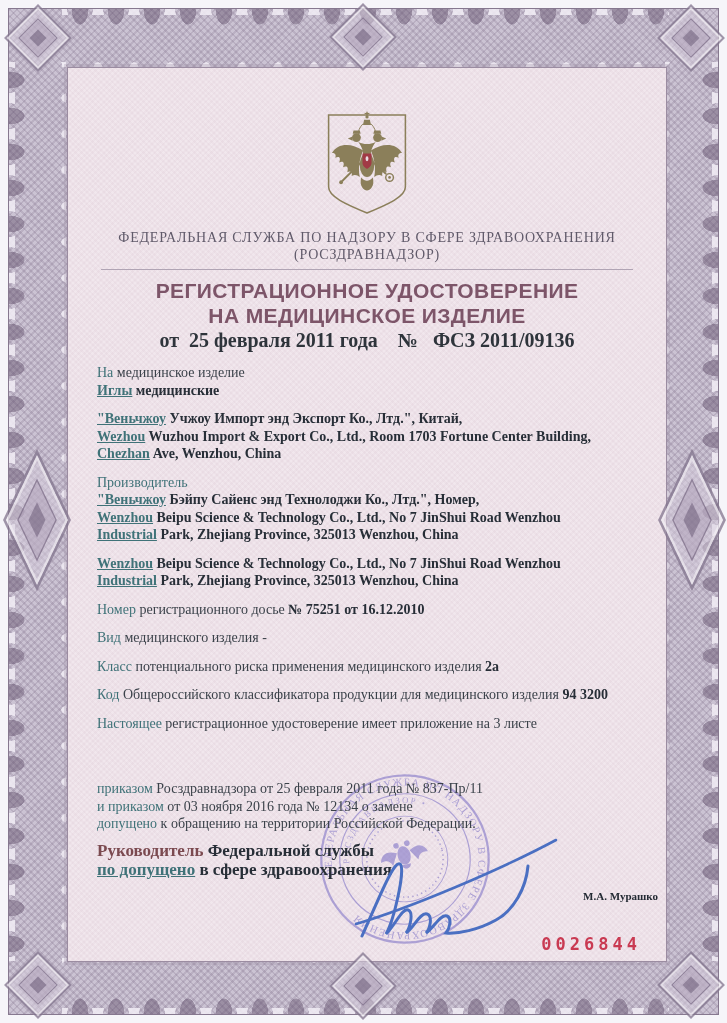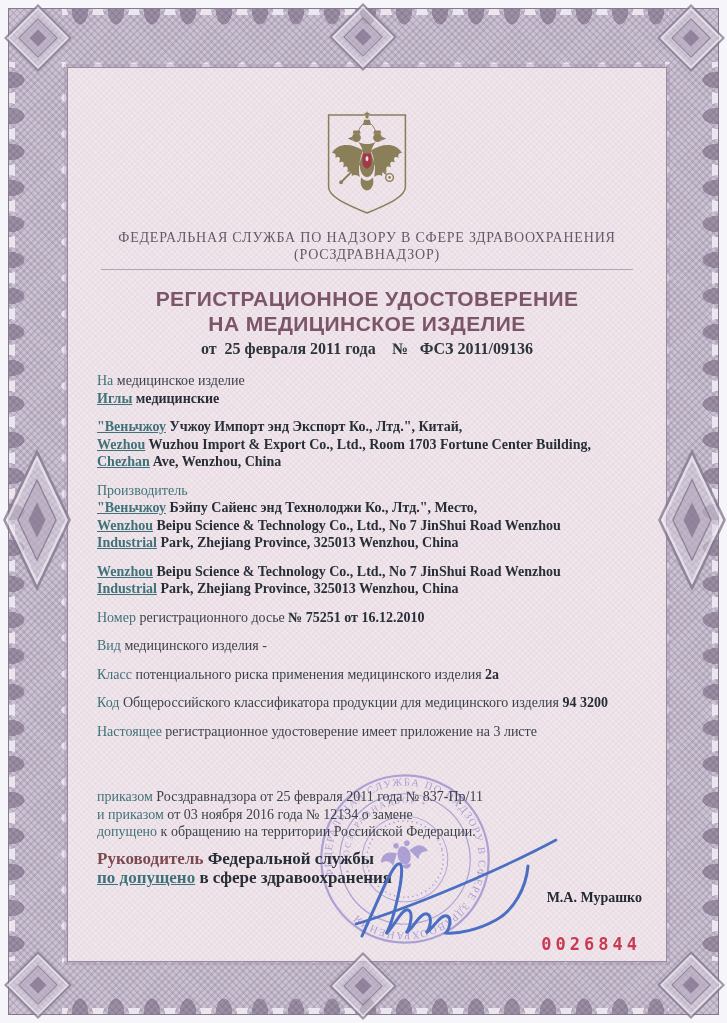--- a/index.html
+++ b/index.html
@@ -48,23 +48,23 @@
     background-image:
       repeating-linear-gradient(45deg, rgba(186,150,170,.07) 0 2px, transparent 2px 4px),
       repeating-linear-gradient(-45deg, rgba(186,150,170,.07) 0 2px, transparent 2px 4px);
     border:1px solid #9b8ca1;box-shadow:0 0 0 3px rgba(155,140,161,.28);}
 
   .flow{position:relative;z-index:4;}
   .gerb{width:96px;height:108px;margin:42px auto 0;display:block;}
   .authority{margin-top:11px;text-align:center;font-size:14px;line-height:17px;
     letter-spacing:.8px;color:var(--authority_gray,#605a6a);}
   .rule{margin:6px auto 0;width:532px;height:1px;background:#b0a4b4;}
-  .cert-title{margin-top:16px;text-align:center;font-family:"Liberation Sans",sans-serif;
+  .cert-title{margin-top:8px;text-align:center;font-family:"Liberation Sans",sans-serif;
     font-weight:bold;font-size:21px;line-height:25px;letter-spacing:.4px;color:var(--title_heading,#7d5569);}
-  .dateline{margin-top:2px;text-align:center;font-weight:bold;font-size:16px;line-height:21px;
+  .dateline{margin-top:2px;text-align:center;font-weight:bold;font-size:20px;line-height:21px;
     color:#2e343b;white-space:pre;}
 
   .bodytext{margin-top:13px;padding:0 34px 0 29px;font-size:14px;line-height:17.5px;color:var(--text_plain,#3b424a);}
   .para{margin:0 0 11px 0;}
   .line{white-space:nowrap;}
   .seg-p{color:var(--text_plain,#3b424a);}
   .seg-t{color:var(--text_teal,#3f7278);}
   .seg-b{font-weight:bold;color:var(--text_bold,#272e37);}
   .seg-t.seg-b{color:var(--text_teal,#3f7278);text-decoration:underline;}
   .seg-m{color:var(--text_maroon,#7b4a50);}
@@ -72,21 +72,21 @@
   .footertext{margin-top:48px;padding:0 34px 0 29px;font-size:14px;line-height:17.5px;}
   .footertext .para{margin:0;}
   .signatory{margin-top:8px;padding-left:29px;font-size:17px;line-height:19.5px;}
 
   .stamp{position:absolute;left:244px;top:698px;width:186px;height:186px;opacity:.52;z-index:1;}
   .stamp-ink{stroke:var(--stamp_violet,#7165c2);fill:none;}
   .stamp-text{fill:var(--stamp_violet,#7165c2);}
   .stamp-fill{fill:var(--stamp_violet,#7165c2);}
   .signature{position:absolute;left:282px;top:766px;width:214px;height:112px;z-index:5;}
   .sig-ink{stroke:var(--signature_blue,#4a6fc2);fill:none;stroke-linecap:round;}
-  .sig-name{position:absolute;right:24px;top:822px;font-weight:bold;font-size:14px;color:#232a33;z-index:5;}
+  .sig-name{position:absolute;right:8px;top:822px;font-weight:bold;font-size:11px;color:#232a33;z-index:5;}
   .serial{position:absolute;right:25px;bottom:7px;font-family:"DejaVu Sans Mono",monospace;
     font-weight:bold;font-size:17px;letter-spacing:4px;color:var(--serial_red,#c93a52);z-index:5;}
 
   .eagle-fill{fill:var(--emblem_olive,#8b7f5a);}
   .eagle-stroke{stroke:var(--emblem_olive,#8b7f5a);fill:none;}
   .eagle-red{fill:#a13a46;}
 </style>
 </head>
 <body>
 
@@ -220,21 +220,21 @@
             <div class="line"><span class="seg-t">На</span><span class="seg-p"> медицинское изделие</span></div>
             <div class="line"><span class="seg-t seg-b">Иглы</span><span class="seg-b"> медицинские</span></div>
           </div>
           <div class="para">
             <div class="line"><span class="seg-t seg-b">"Веньчжоу</span><span class="seg-b"> Учжоу Импорт энд Экспорт Ко., Лтд.", Китай,</span></div>
             <div class="line"><span class="seg-t seg-b">Wezhou</span><span class="seg-b"> Wuzhou Import &amp; Export Co., Ltd., Room 1703 Fortune Center Building,</span></div>
             <div class="line"><span class="seg-t seg-b">Chezhan</span><span class="seg-b"> Ave, Wenzhou, China</span></div>
           </div>
           <div class="para">
             <div class="line"><span class="seg-t">Производитель</span></div>
-            <div class="line"><span class="seg-t seg-b">"Веньчжоу</span><span class="seg-b"> Бэйпу Сайенс энд Технолоджи Ко., Лтд.", Место,</span></div>
+            <div class="line"><span class="seg-t seg-b">"Веньчжоу</span><span class="seg-b"> Бэйпу Сайенс энд Технолоджи Ко., Лтд.", Номер,</span></div>
             <div class="line"><span class="seg-t seg-b">Wenzhou</span><span class="seg-b"> Beipu Science &amp; Technology Co., Ltd., No 7 JinShui Road Wenzhou</span></div>
             <div class="line"><span class="seg-t seg-b">Industrial</span><span class="seg-b"> Park, Zhejiang Province, 325013 Wenzhou, China</span></div>
           </div>
           <div class="para">
             <div class="line"><span class="seg-t seg-b">Wenzhou</span><span class="seg-b"> Beipu Science &amp; Technology Co., Ltd., No 7 JinShui Road Wenzhou</span></div>
             <div class="line"><span class="seg-t seg-b">Industrial</span><span class="seg-b"> Park, Zhejiang Province, 325013 Wenzhou, China</span></div>
           </div>
           <div class="para">
             <div class="line"><span class="seg-t">Номер</span><span class="seg-p"> регистрационного досье </span><span class="seg-b">№ 75251 от 16.12.2010</span></div>
           </div>

